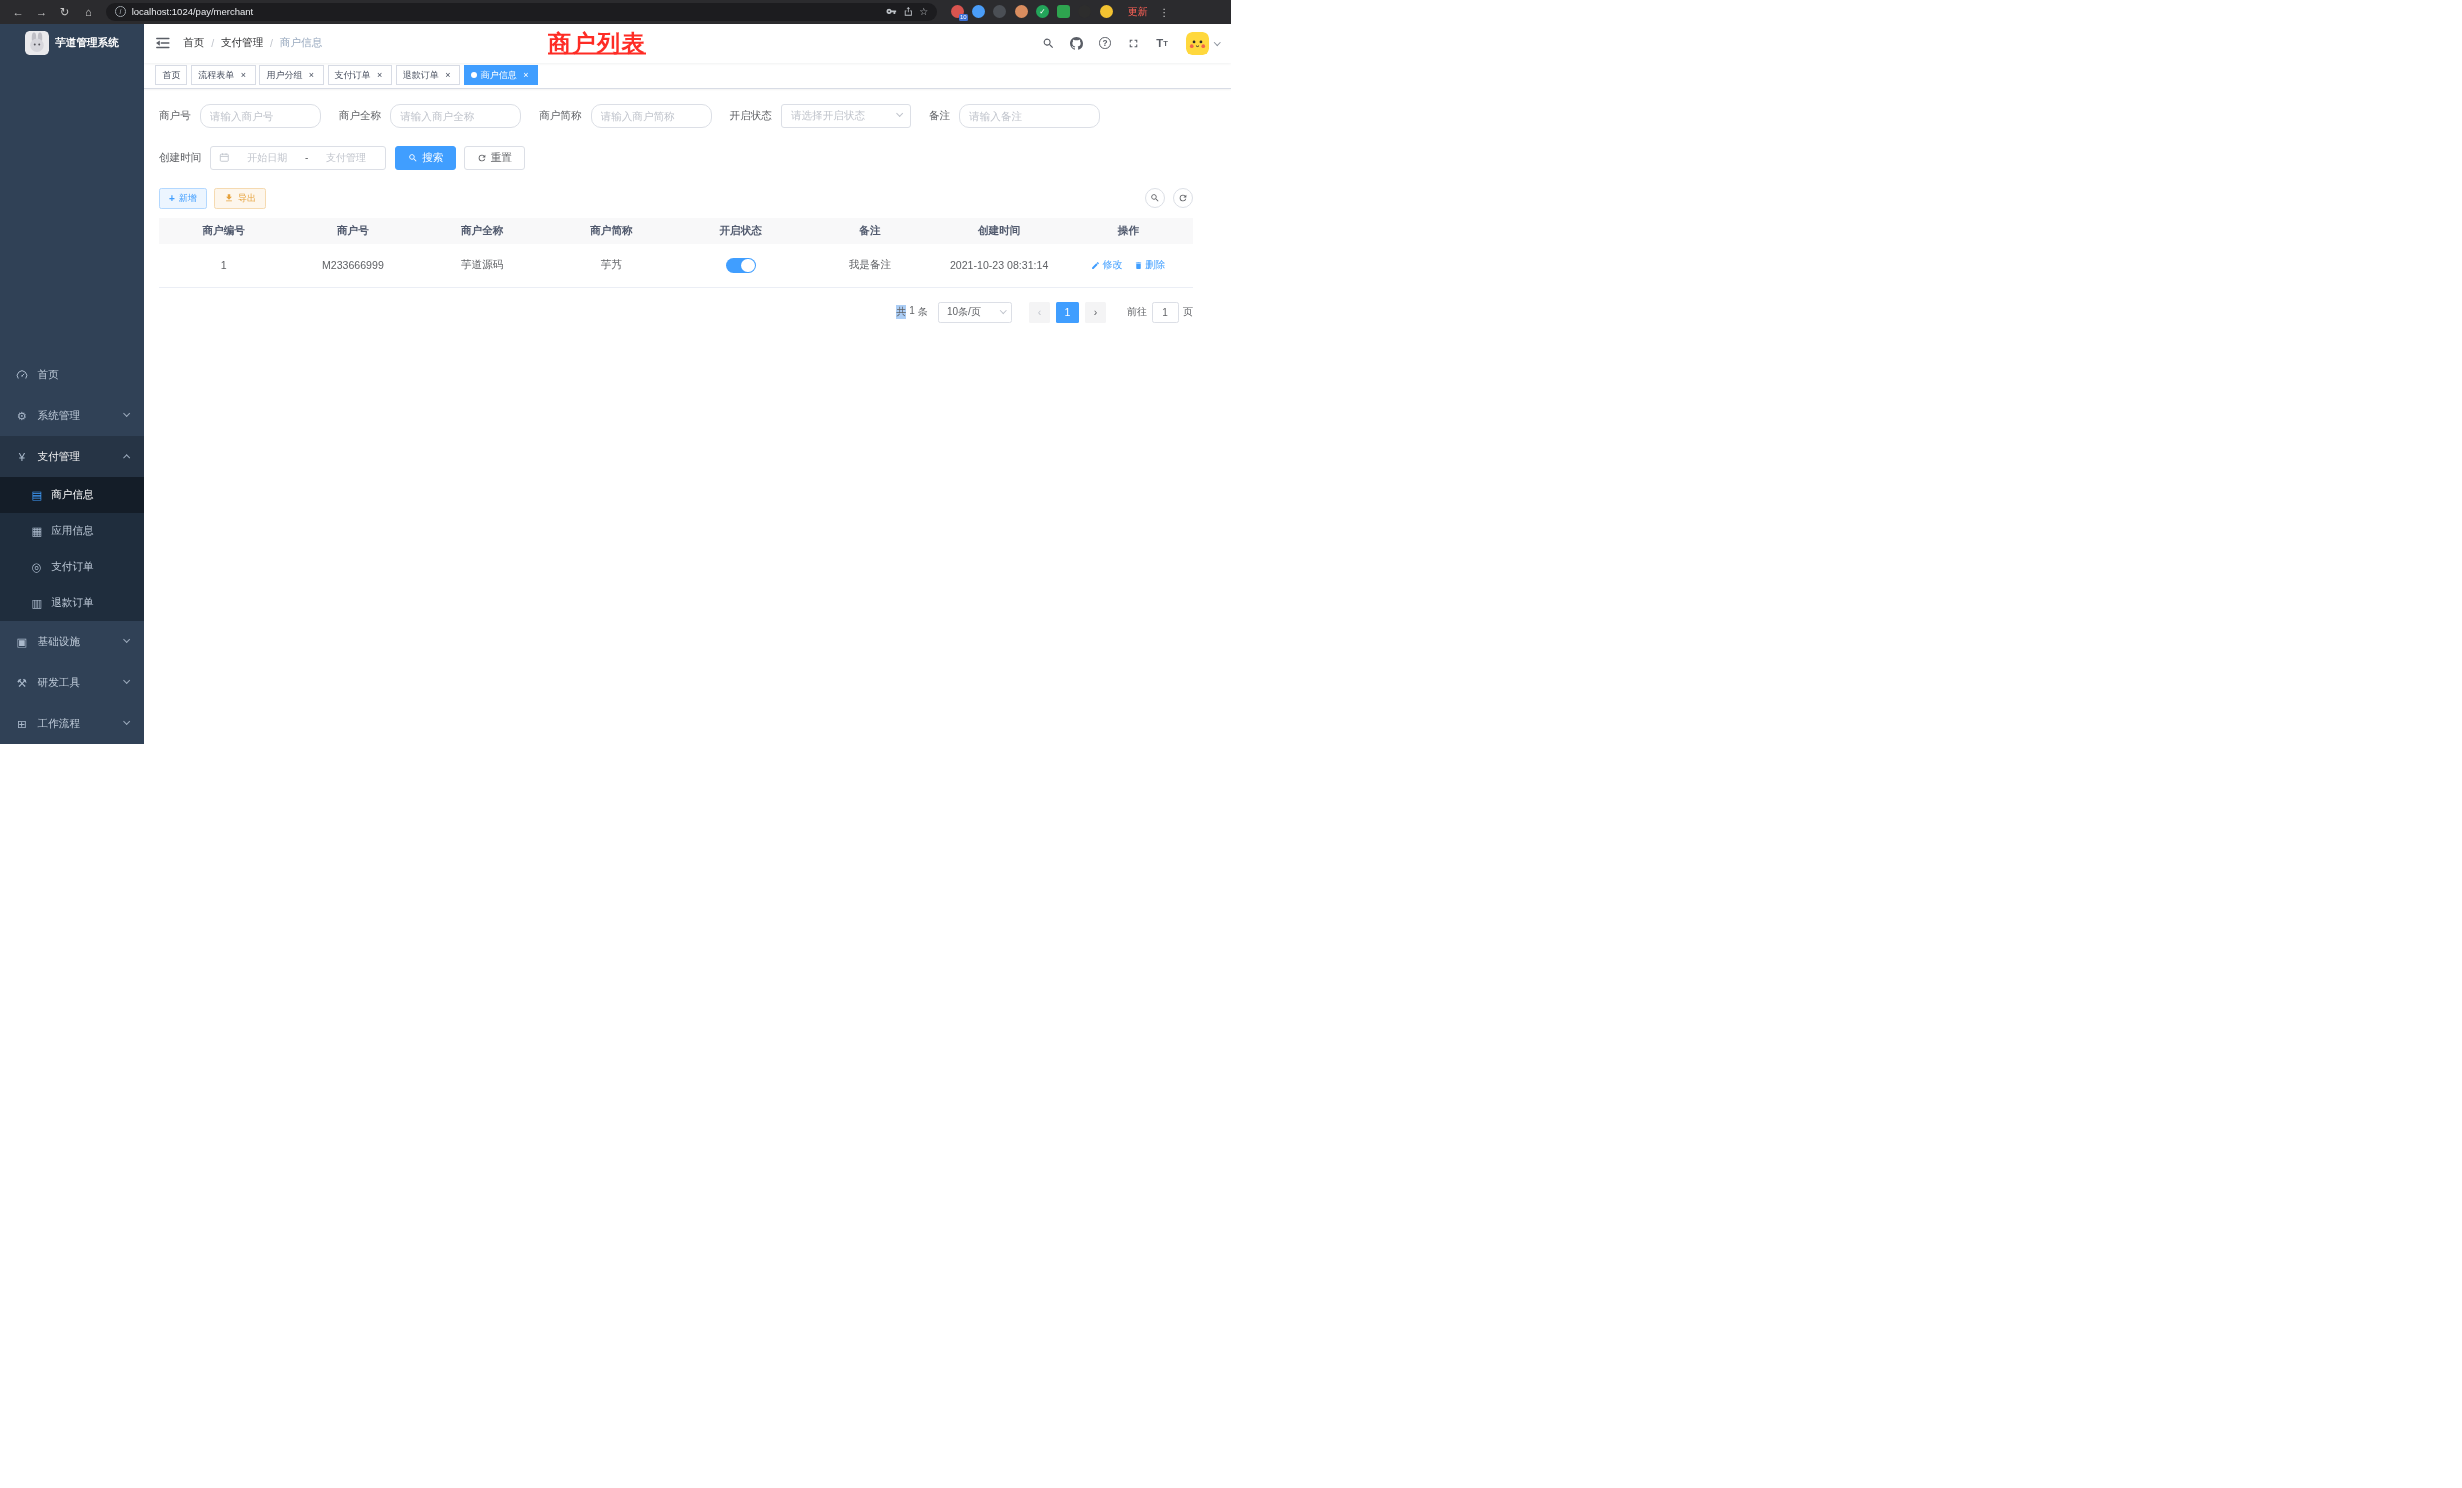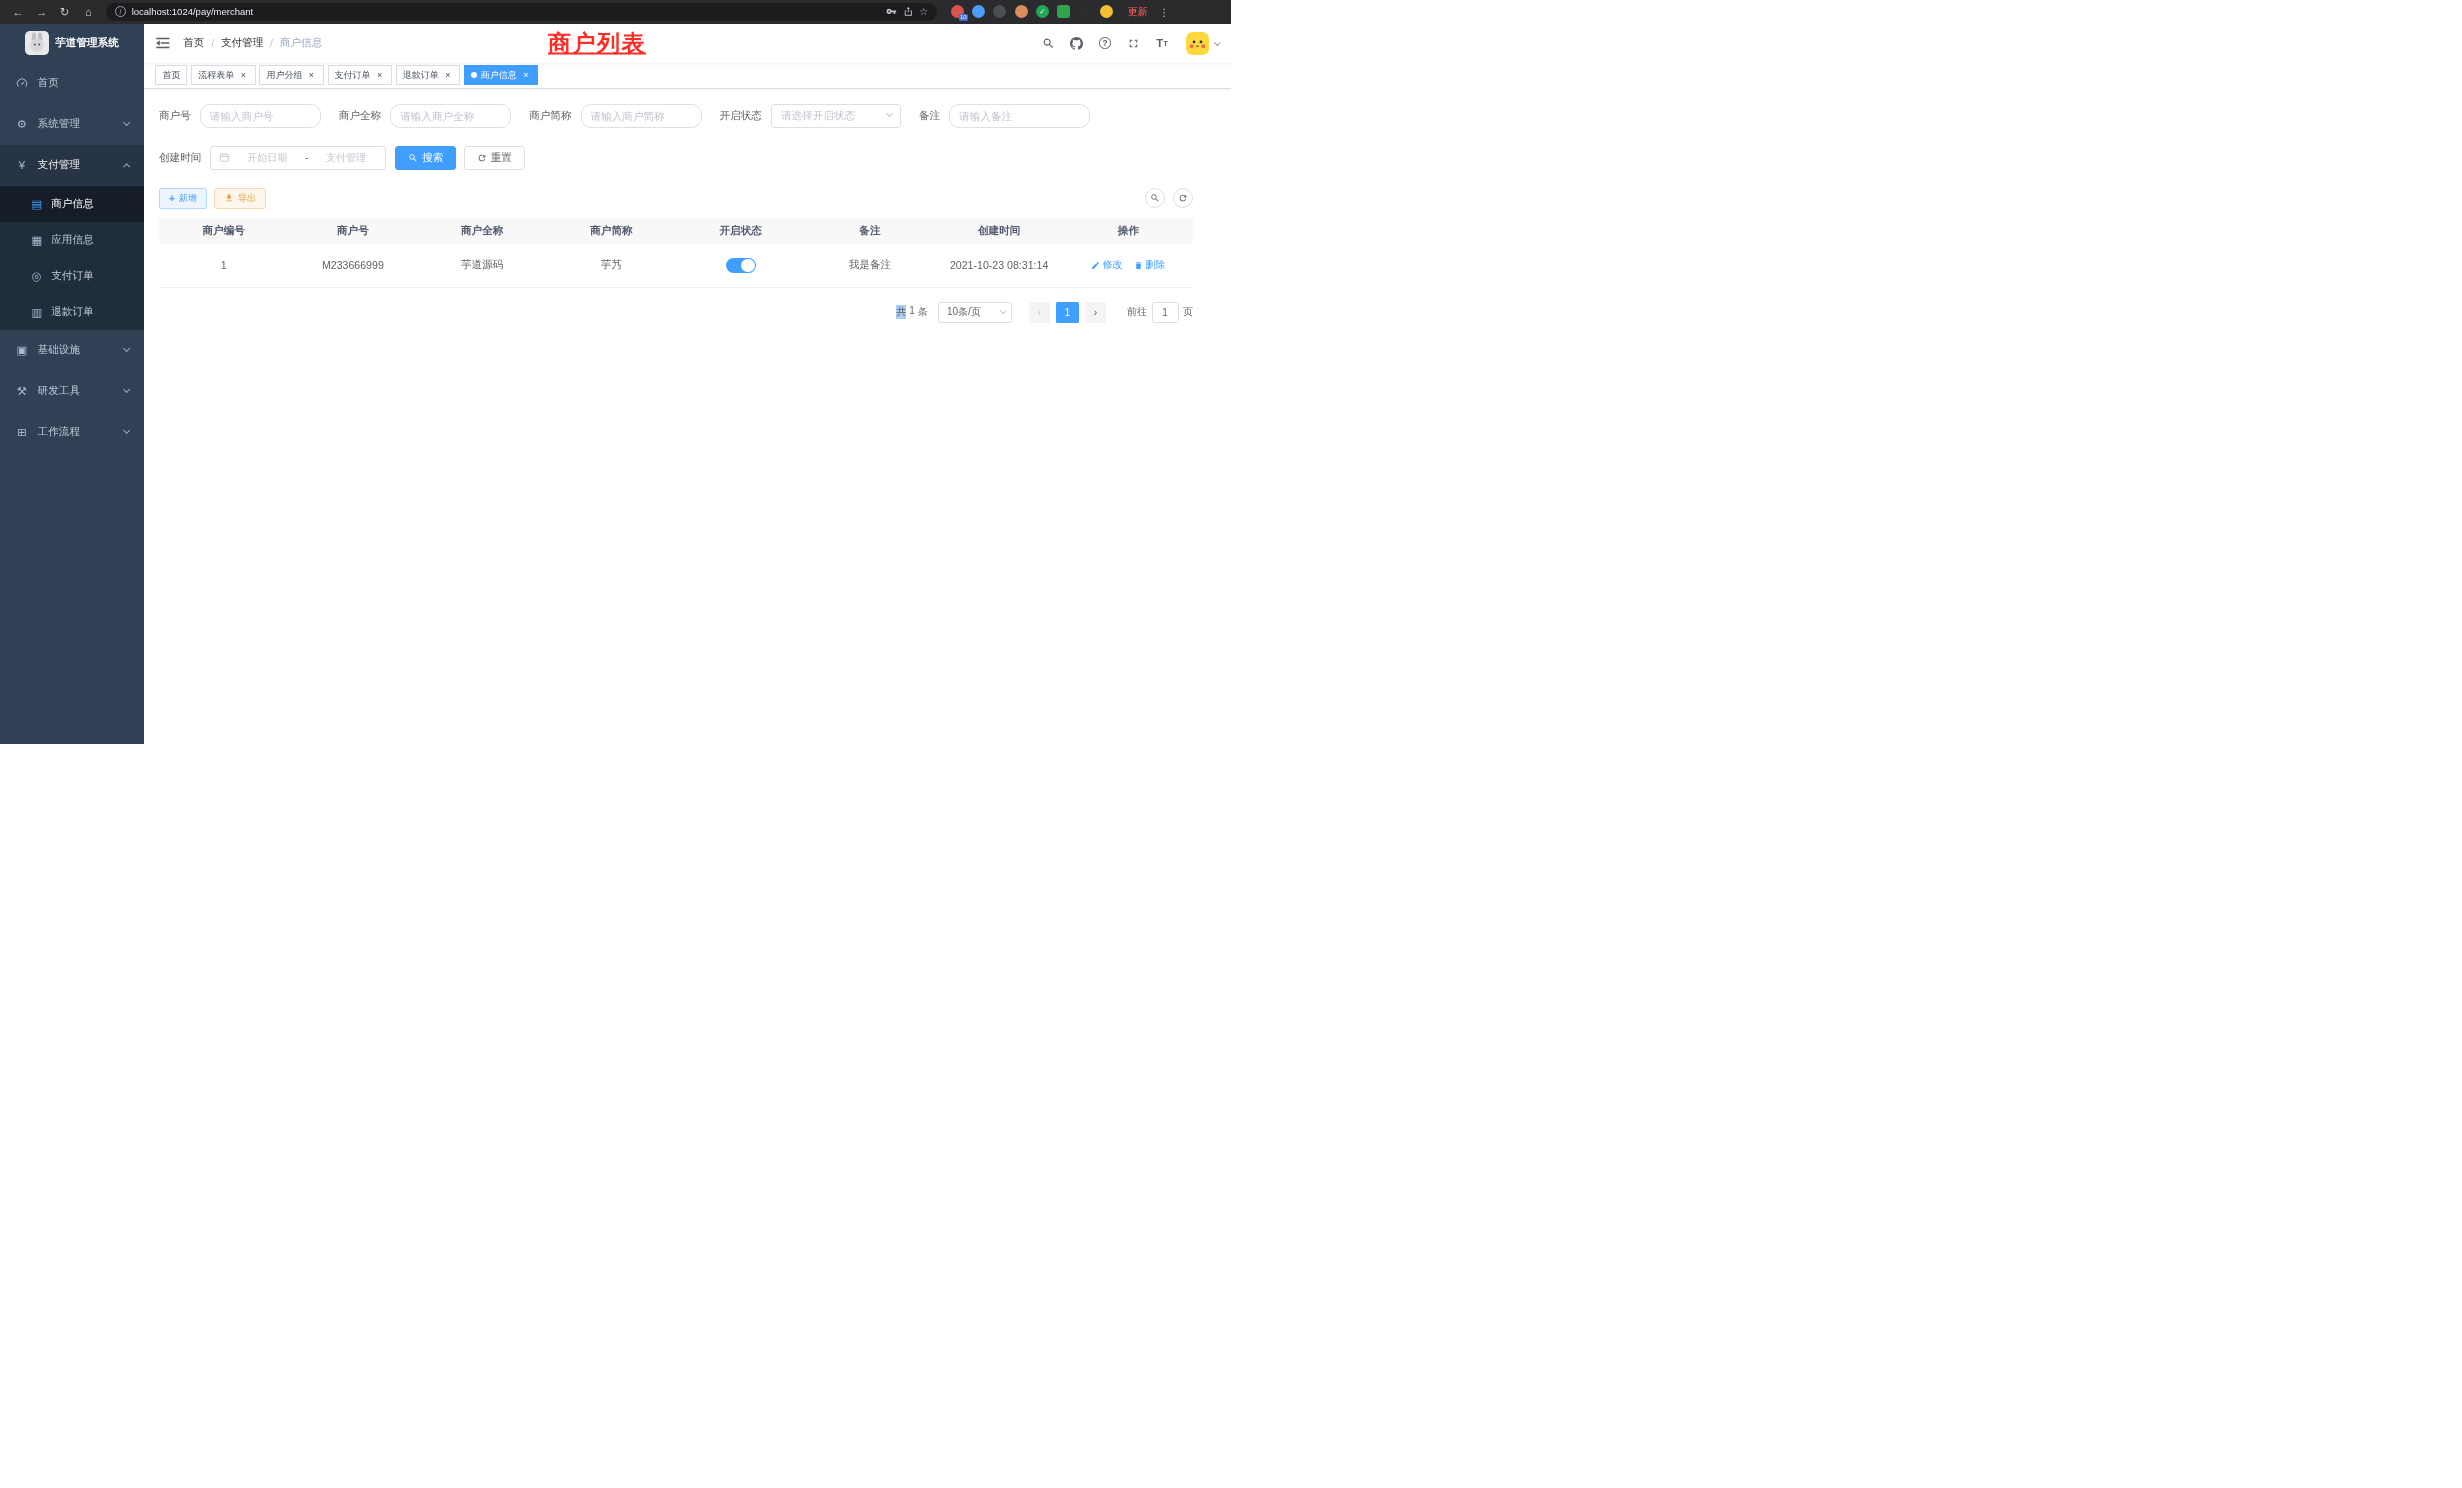--- a/index.html
+++ b/index.html
@@ -25,21 +25,21 @@
   .ext.square { border-radius:3px; }
   .ext-badge { position:absolute; right:-4.5px; bottom:-3px; background:#3b6fd4; color:#fff; font-size:6px; line-height:7.6px; padding:0 1.5px; border-radius:1.5px; }
   .ext-check { position:absolute; inset:0; display:flex; align-items:center; justify-content:center; color:#fff; font-size:7.6px; }
   .update-label { color:#ff6257; font-size:10px; margin-left:12px; cursor:pointer; flex:0 0 auto; }
   .dots { font-size:10.6px; margin-left:3px; }
 
   
   .app { flex:1; display:flex; min-height:0; }
 
   
-  .sidebar { width:144px; flex:0 0 144px; background:#304156; color:#bfcbd9; display:flex; flex-direction:column; }
+  .sidebar { width:144px; flex:0 0 144px; background:#304156; color:#bfcbd9; display:flex; flex-direction:column;justify-content:space-between; }
   .logo-row { height:39px; display:flex; align-items:center; justify-content:center; gap:6px; cursor:pointer; }
   .logo-img { width:24px; height:24px; border-radius:4.5px; overflow:hidden; flex:0 0 auto; }
   .logo-title { color:#fff; font-weight:bold; font-size:10.6px; }
   .menu-item { height:41px; display:flex; align-items:center; padding:0 15px; gap:9px; font-size:10.6px; cursor:pointer; }
   .menu-item.open-parent { background:#263445; color:#f4f4f5; }
   .mi-icon { width:13.6px; text-align:center; font-size:11.4px; color:#aab9cb; flex:0 0 auto; }
   .mi-icon .svgi { width:12px; height:12px; vertical-align:-2.3px; }
   .chev { display:inline-block; width:5.3px; height:5.3px; border-right:1.1px solid #9aa9bb; border-bottom:1.1px solid #9aa9bb; }
   .chev-down { transform:rotate(45deg); margin-top:-3px; }
   .chev-up { transform:rotate(-135deg); margin-top:3px; }
@@ -339,21 +339,21 @@
 
       <div class="content">
 
         <div class="form-row">
           <div class="form-item">
             <label>商户号</label>
             <input class="el-input" style="width: 121px;" placeholder="请输入商户号">
           </div>
           <div class="form-item">
             <label>商户全称</label>
-            <input class="el-input" style="width: 121px;" placeholder="请输入商户全称">
+            <input class="el-input" style="width: 131px;" placeholder="请输入商户全称">
           </div>
           <div class="form-item">
             <label>商户简称</label>
             <input class="el-input" style="width: 121px;" placeholder="请输入商户简称">
           </div>
           <div class="form-item">
             <label>开启状态</label>
             <div class="el-select">
               <span>请选择开启状态</span>
               <span class="chev chev-down"></span>

